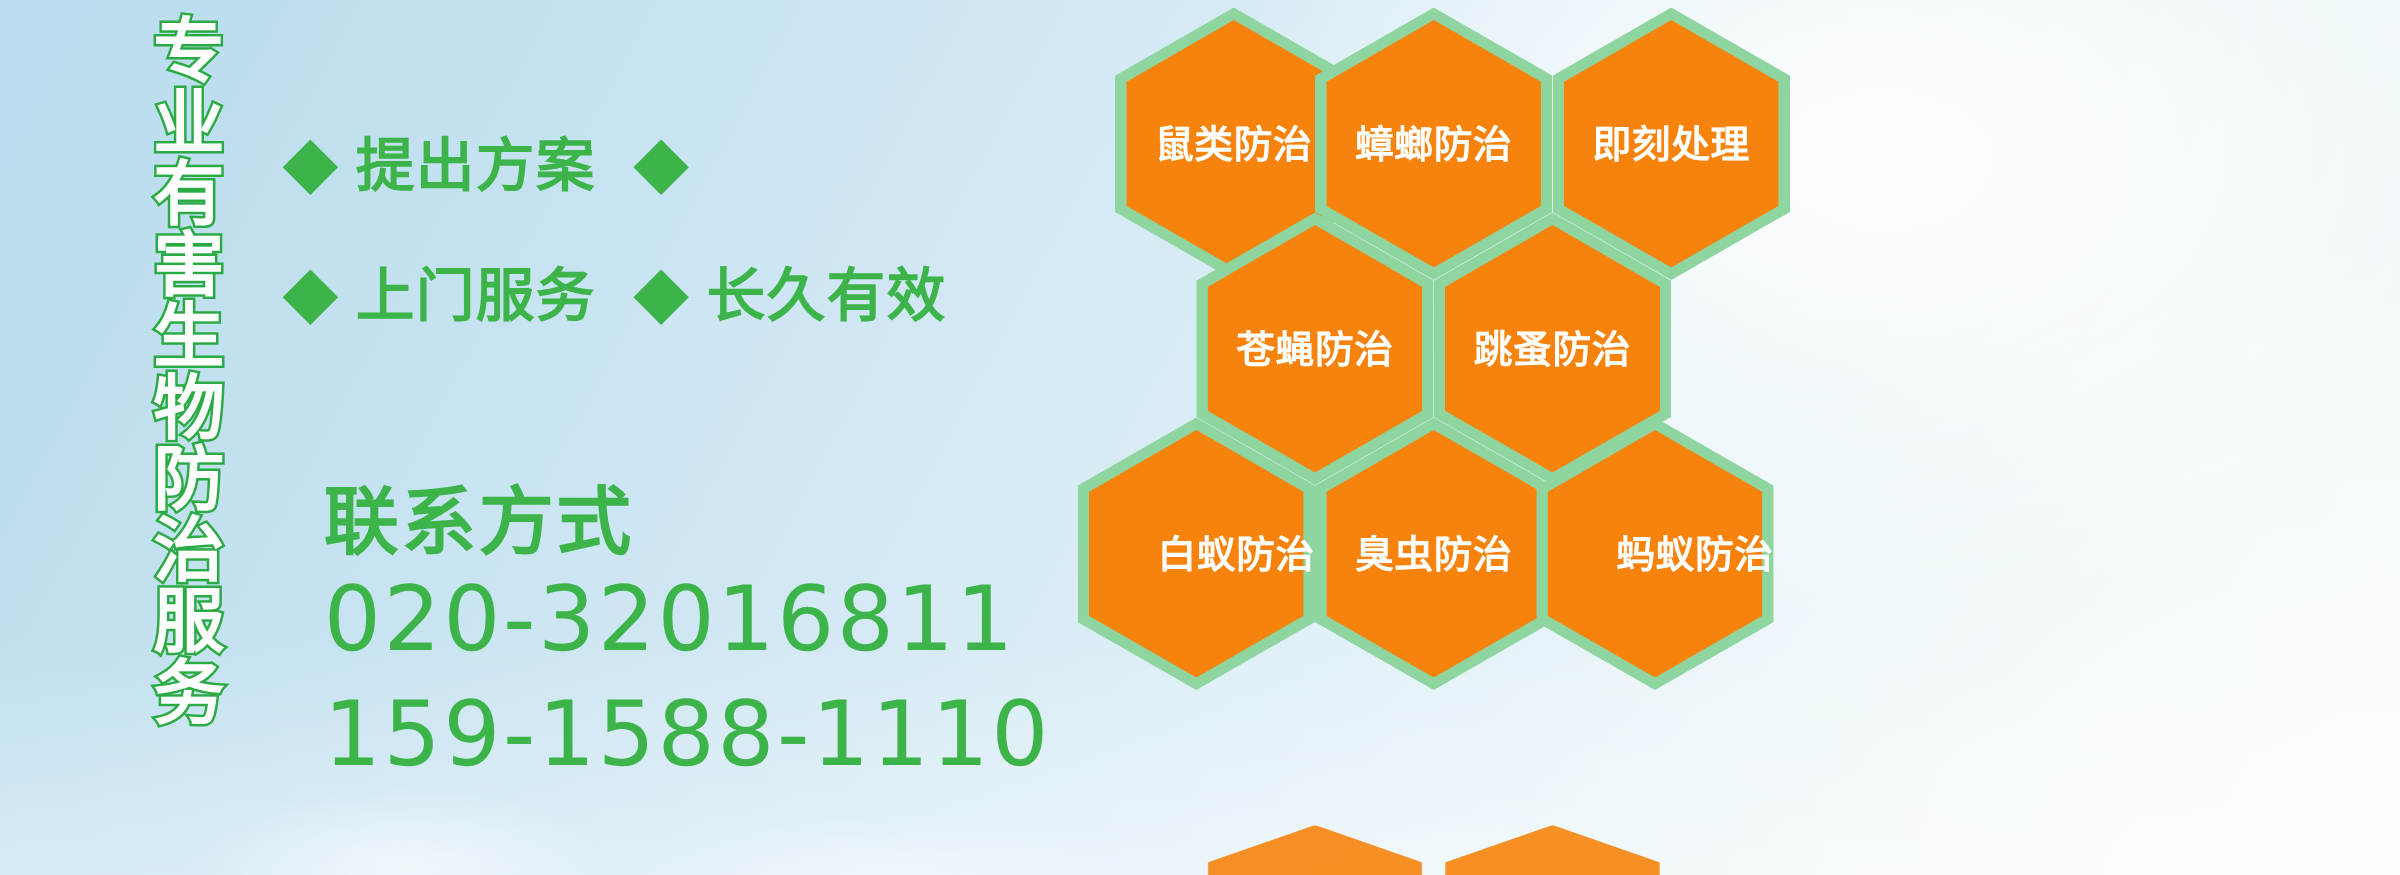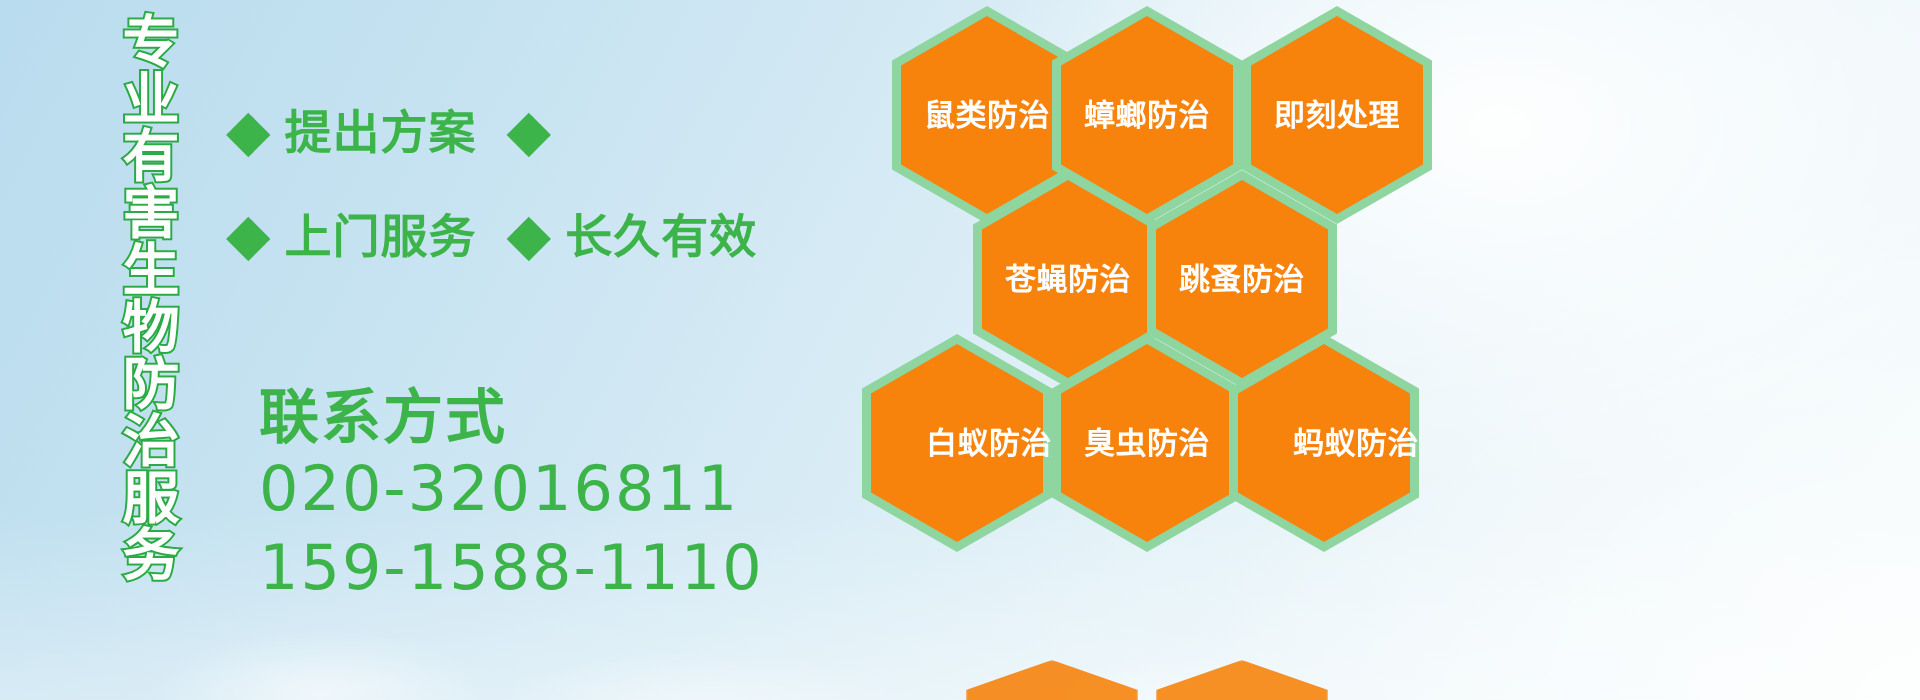--- a/index.html
+++ b/index.html
@@ -105,21 +105,21 @@
     z-index: 3;
   }
   #contact .contact-title {
     font-size: 60px;
     line-height: 1.05;
     font-weight: bold;
     color: #3cb44a;
     letter-spacing: 2px;
   }
   #contact .phone {
-    font-size: 62px;
+    font-size: 72px;
     line-height: 1.28;
     color: #3cb44a;
     font-weight: normal;
     letter-spacing: 2px;
     font-family: "DejaVu Sans", sans-serif;
   }
 
   
   #honeycomb {
     position: absolute;
@@ -158,21 +158,21 @@
     font-weight: bold;
     color: #ffffff;
     white-space: nowrap;
     letter-spacing: 0.5px;
   }
   
   .hex.r1c1 { left:   0px; top:   6px; margin-left: 30px; }
   .hex.r1c2 { left: 190px; top:   6px; }
   .hex.r1c3 { left: 380px; top:   6px; }
   
-  .hex.r2c1 { left:  111px; top: 170px; }
+  .hex.r2c1 { left:  95px; top: 170px; }
   .hex.r2c2 { left: 285px; top: 170px; }
   
   .hex.r3c1 { left:   0px; top: 334px; justify-content: flex-end; }
   .hex.r3c2 { left: 190px; top: 334px; }
   .hex.r3c3 { left: 367px; top: 334px; justify-content: flex-end; }
 
   
   #bottom-peek {
     position: absolute;
     left: 862px;

